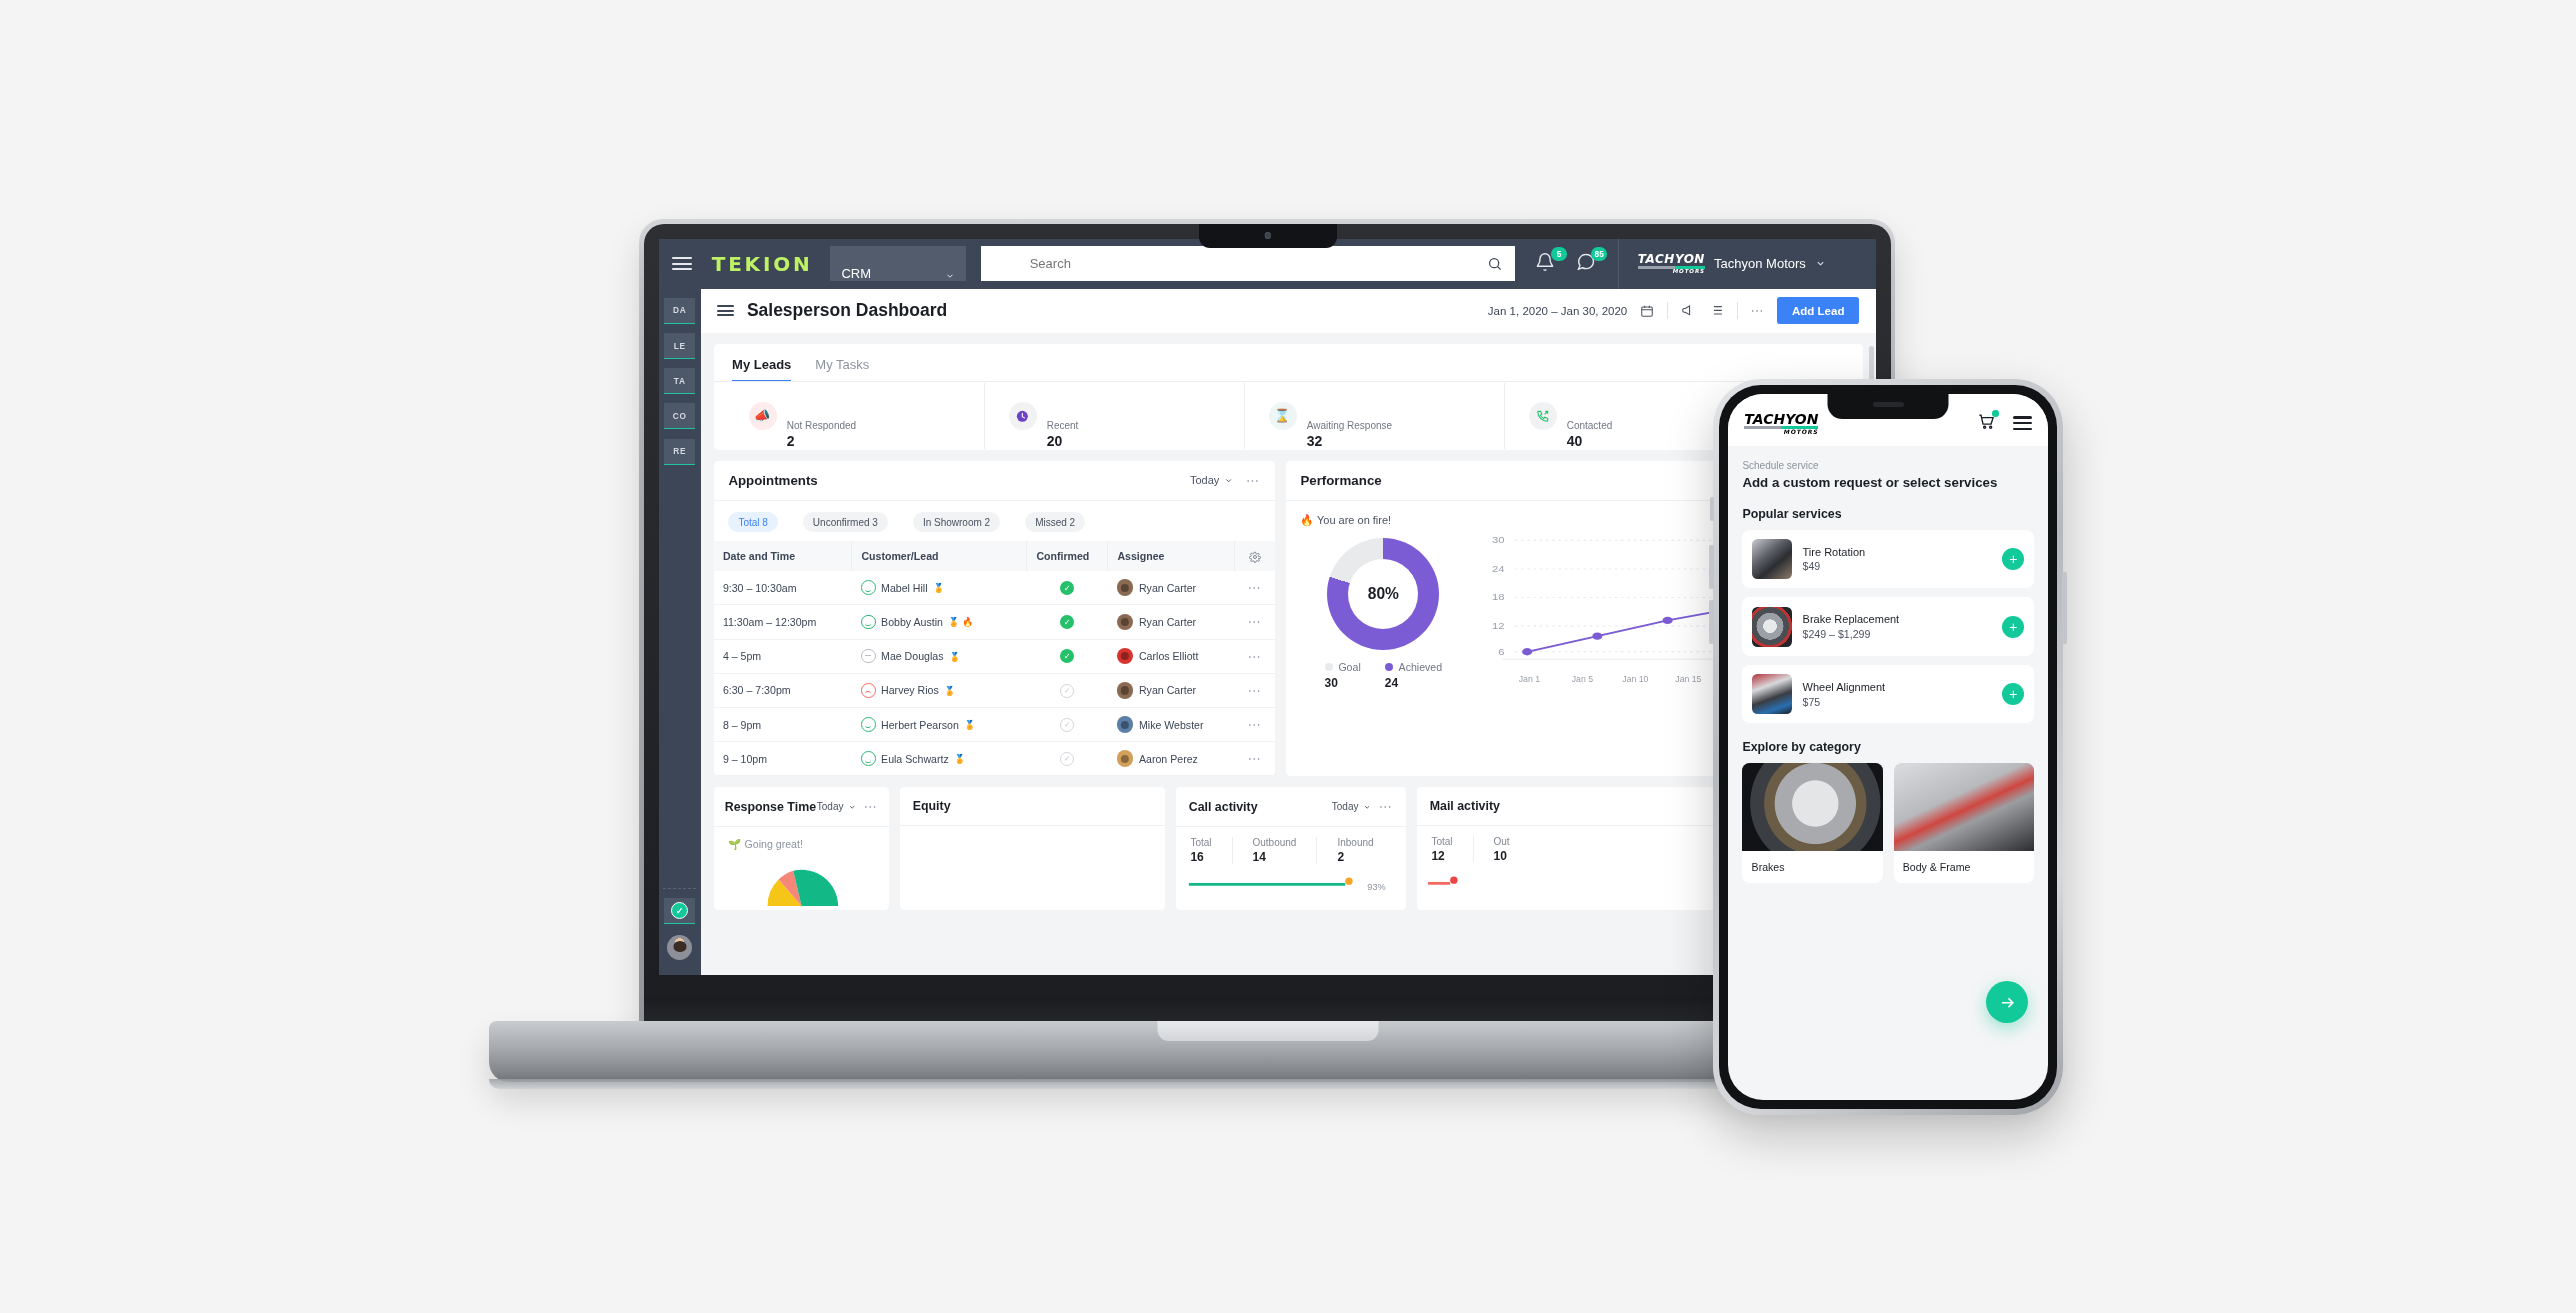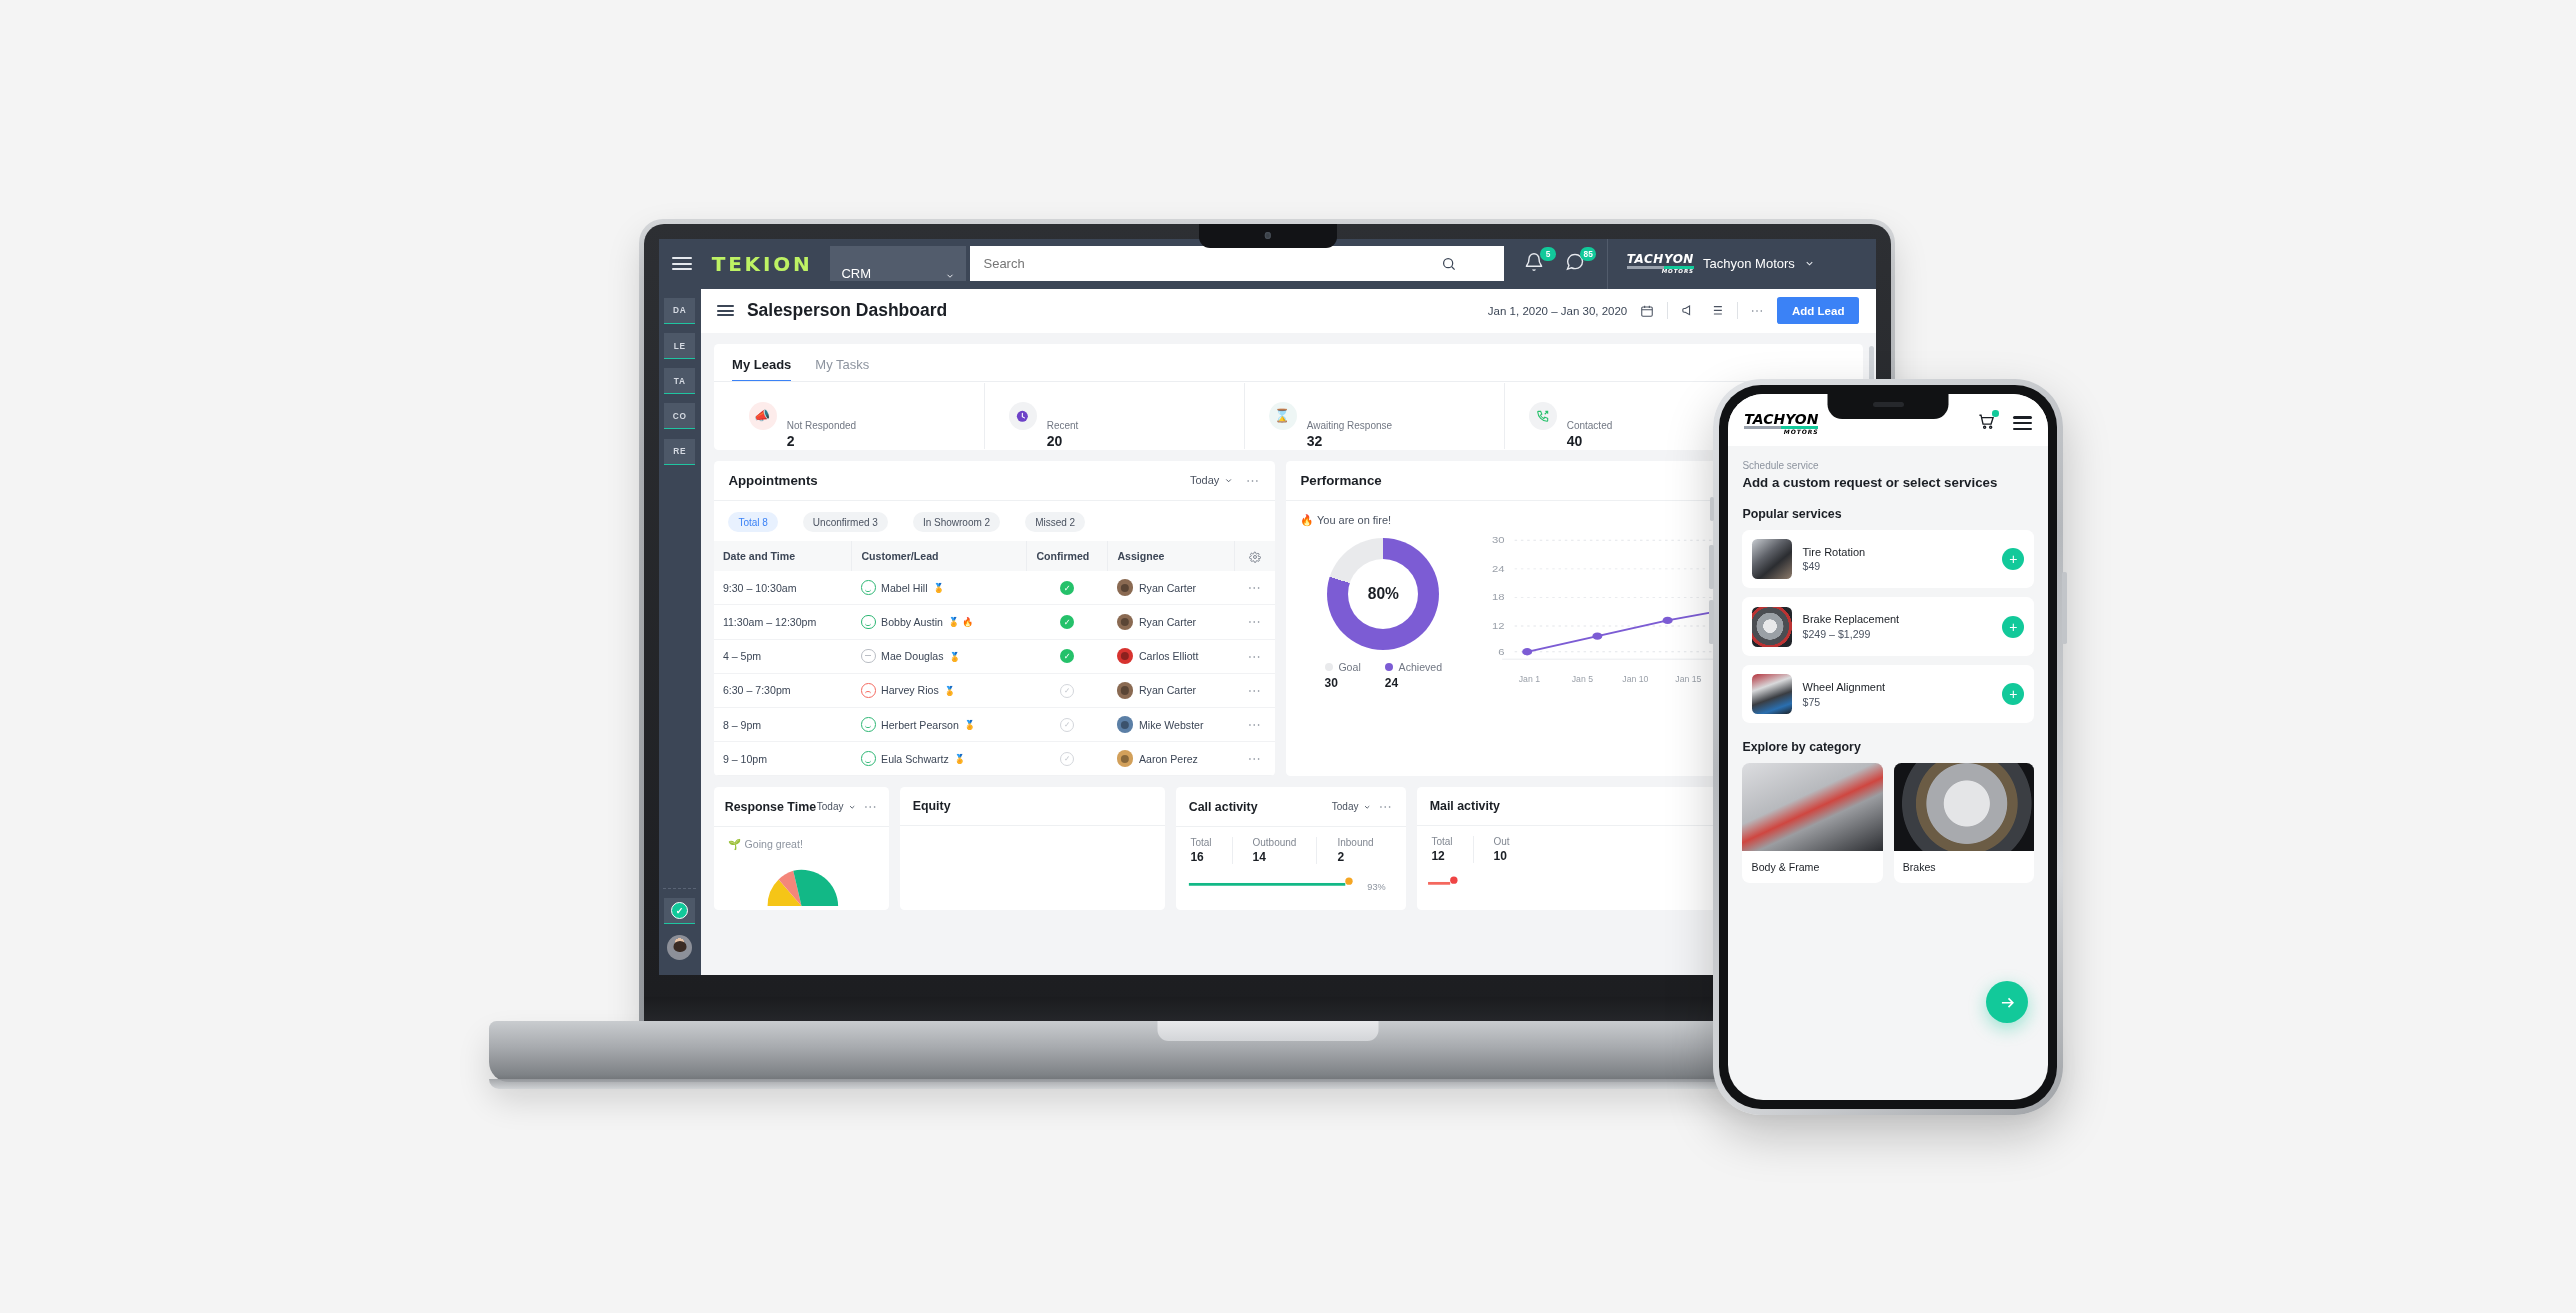--- a/index.html
+++ b/index.html
@@ -84,21 +84,21 @@
     margin-left: 20px; color: #bef264; font-size: 20px; letter-spacing: 2.8px;
     font-weight: 700; font-family: "DejaVu Sans", sans-serif;
   }
   .app-select {
     margin-left: 18px; width: 136px; height: 35px; background: #525c6c;
     display: flex; align-items: flex-end; justify-content: space-between;
     padding: 0 11px; font-size: 13px; color: #fff; cursor: pointer;
   }
   .search-wrap {
     width: 534px; height: 35px; background: #fff; display: flex; align-items: center;
-    justify-content: flex-start; padding: 0 13px; margin-left: 4px;
+    justify-content: flex-end; padding: 0 13px; margin-left: 15px;
   }
   .search-wrap input {
     border: 0; outline: 0; font-size: 13px; color: #3c4656; width: 90%;
     font-family: "Liberation Sans", sans-serif; background: transparent;
   }
   .topbar-icons { display: flex; align-items: center; gap: 16.6px; margin-left: 20px; }
   .ico-badge { position: relative; width: 24px; height: 24px; cursor: pointer; }
   .ico-badge .bdg {
     position: absolute; right: -7.4px; top: -4.6px; min-width: 15.6px; height: 14px;
     background: #12c99a; color: #fff; font-size: 8.3px; border-radius: 7.4px;
@@ -903,26 +903,26 @@
               <div class="svc-txt">
                 <div class="svc-name">Wheel Alignment</div>
                 <div class="svc-price">$75</div>
               </div>
               <div class="plus">+</div>
             </div>
 
             <div class="ph-h2">Explore by category</div>
             <div class="cats">
               <div class="cat">
+                <div class="cat-img" style="background:radial-gradient(circle at 52% 46%, #e4e5e7 0 26%, #a8aaae 27% 46%, #6b5c45 47% 58%, #3b3e43 59% 74%, #121316 75% 100%)"></div>
+                <div class="cat-lbl">Brakes</div>
+              </div>
+              <div class="cat">
                 <div class="cat-img" style="background:linear-gradient(155deg,#dcdde0 0%,#b7b9bd 40%,#cf4640 52%,#9b9da1 62%,#2b2d31 100%)"></div>
                 <div class="cat-lbl">Body &amp; Frame</div>
-              </div>
-              <div class="cat">
-                <div class="cat-img" style="background:radial-gradient(circle at 52% 46%, #e4e5e7 0 26%, #a8aaae 27% 46%, #6b5c45 47% 58%, #3b3e43 59% 74%, #121316 75% 100%)"></div>
-                <div class="cat-lbl">Brakes</div>
               </div>
             </div>
           </div>
 
           <div class="fab">
             <svg width="17.5" height="17.5" viewBox="0 0 24 24" fill="none" stroke="#fff" stroke-width="2.2">
               <path d="M4 12h15M13 6l6 6-6 6"></path>
             </svg>
           </div>
         </div>

